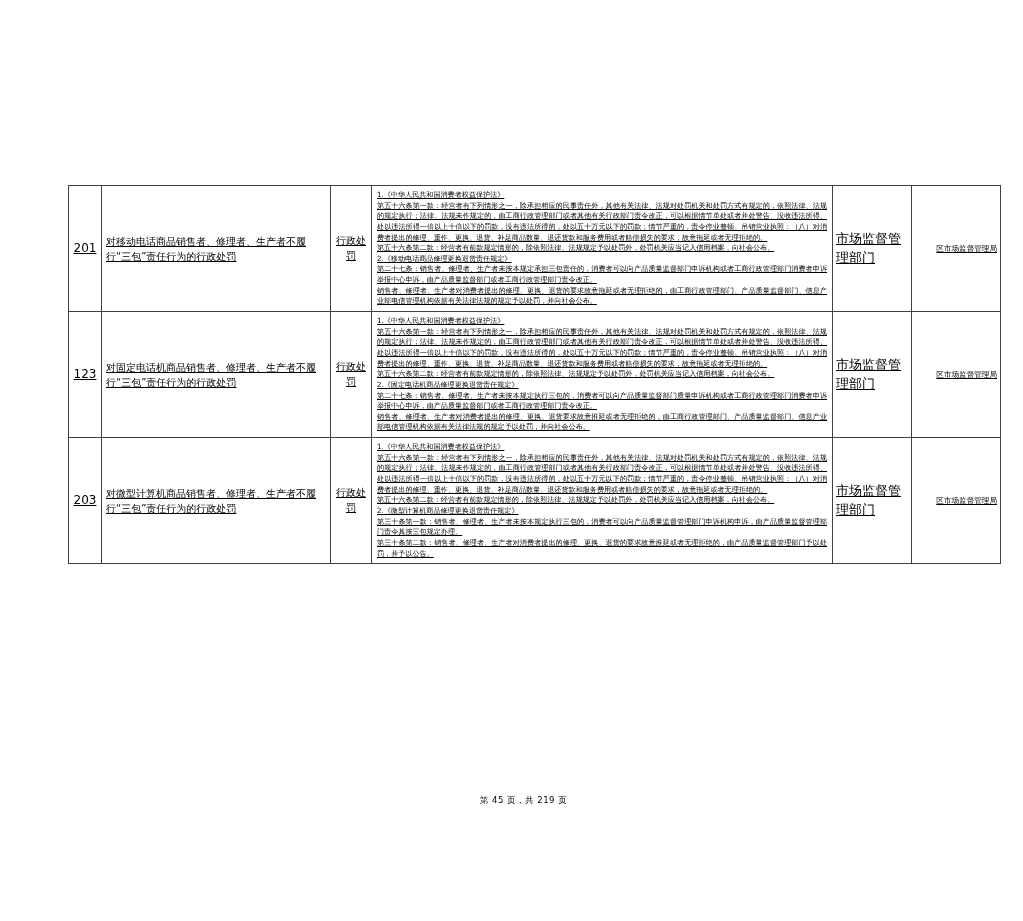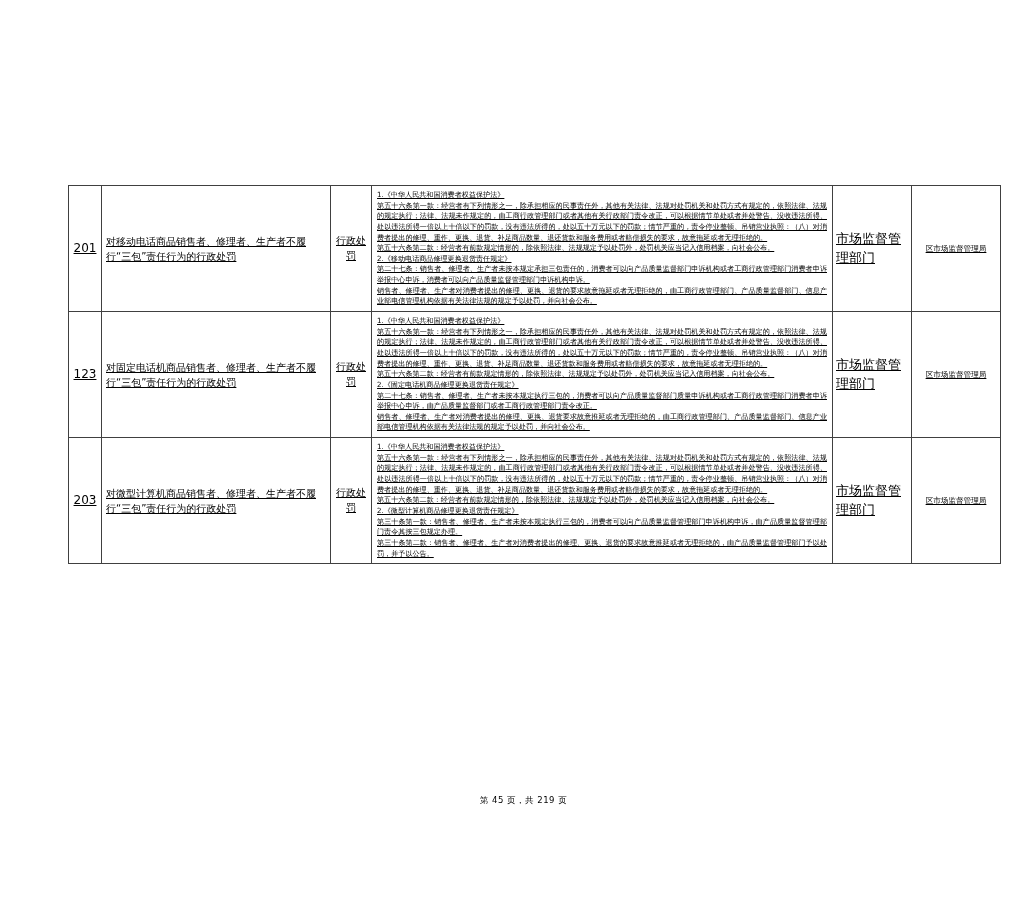--- a/index.html
+++ b/index.html
@@ -64,21 +64,21 @@
     padding: 4px 5px;
     font-size: 7.1px;
     line-height: 1.5;
   }
   td.col-dept {
     width: 72px;
     font-size: 13px;
   }
   td.col-org {
     width: 82px;
-    text-align: center;
+    text-align: right;
     font-size: 7.6px;
   }
   .basis-line {
     margin: 0;
     padding: 0;
     text-align: justify;
     text-justify: inter-ideograph;
   }
   .footer {
     position: absolute;
@@ -101,21 +101,21 @@
 
       <tr>
         <td class="col-no">201</td>
         <td class="col-name">对移动电话商品销售者、修理者、生产者不履行“三包”责任行为的行政处罚</td>
         <td class="col-type">行政处罚</td>
         <td class="col-basis">
           <p class="basis-line">1.《中华人民共和国消费者权益保护法》</p>
           <p class="basis-line">第五十六条第一款：经营者有下列情形之一，除承担相应的民事责任外，其他有关法律、法规对处罚机关和处罚方式有规定的，依照法律、法规的规定执行；法律、法规未作规定的，由工商行政管理部门或者其他有关行政部门责令改正，可以根据情节单处或者并处警告、没收违法所得、处以违法所得一倍以上十倍以下的罚款，没有违法所得的，处以五十万元以下的罚款；情节严重的，责令停业整顿、吊销营业执照：（八）对消费者提出的修理、重作、更换、退货、补足商品数量、退还货款和服务费用或者赔偿损失的要求，故意拖延或者无理拒绝的。</p>
           <p class="basis-line">第五十六条第二款：经营者有前款规定情形的，除依照法律、法规规定予以处罚外，处罚机关应当记入信用档案，向社会公布。</p>
           <p class="basis-line">2.《移动电话商品修理更换退货责任规定》</p>
-          <p class="basis-line">第二十七条：销售者、修理者、生产者未按本规定承担三包责任的，消费者可以向产品质量监督部门申诉机构或者工商行政管理部门消费者申诉举报中心申诉，消费者可以向产品质量监督管理部门申诉机构申诉。</p>
+          <p class="basis-line">第二十七条：销售者、修理者、生产者未按本规定承担三包责任的，消费者可以向产品质量监督部门申诉机构或者工商行政管理部门消费者申诉举报中心申诉，由产品质量监督部门或者工商行政管理部门责令改正。</p>
           <p class="basis-line">销售者、修理者、生产者对消费者提出的修理、更换、退货的要求故意拖延或者无理拒绝的，由工商行政管理部门、产品质量监督部门、信息产业部电信管理机构依据有关法律法规的规定予以处罚，并向社会公布。</p>
         </td>
         <td class="col-dept">市场监督管理部门</td>
         <td class="col-org">区市场监督管理局</td>
       </tr>
 
       <tr>
         <td class="col-no">123</td>
         <td class="col-name">对固定电话机商品销售者、修理者、生产者不履行“三包”责任行为的行政处罚</td>
         <td class="col-type">行政处罚</td>

